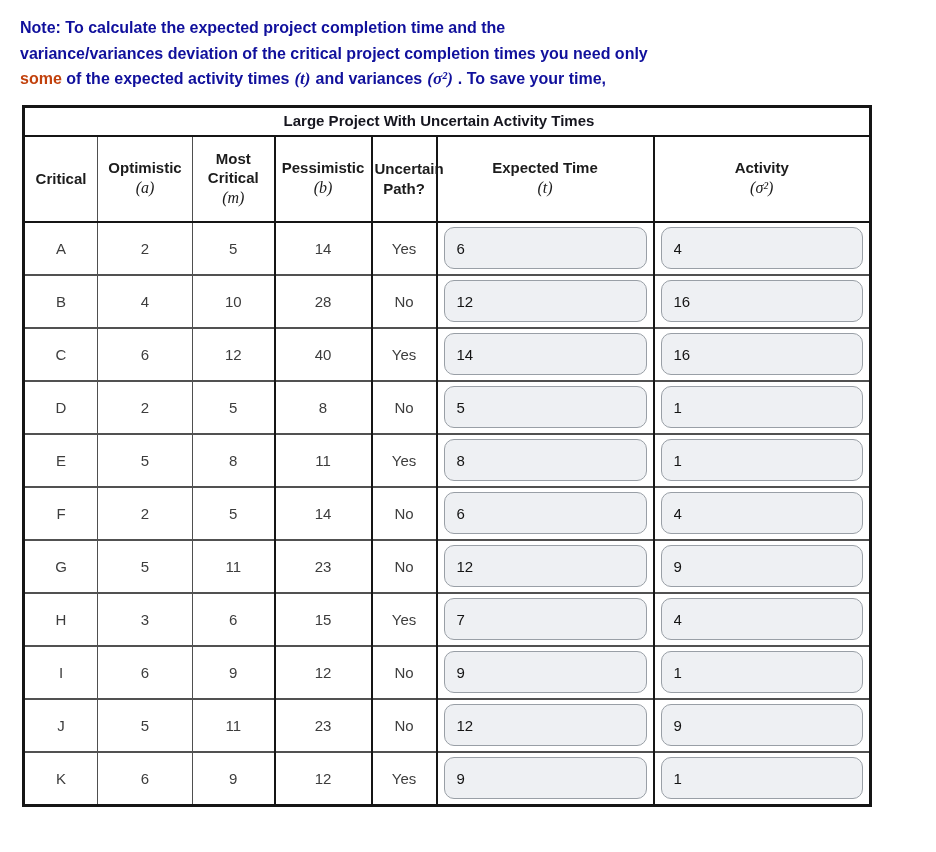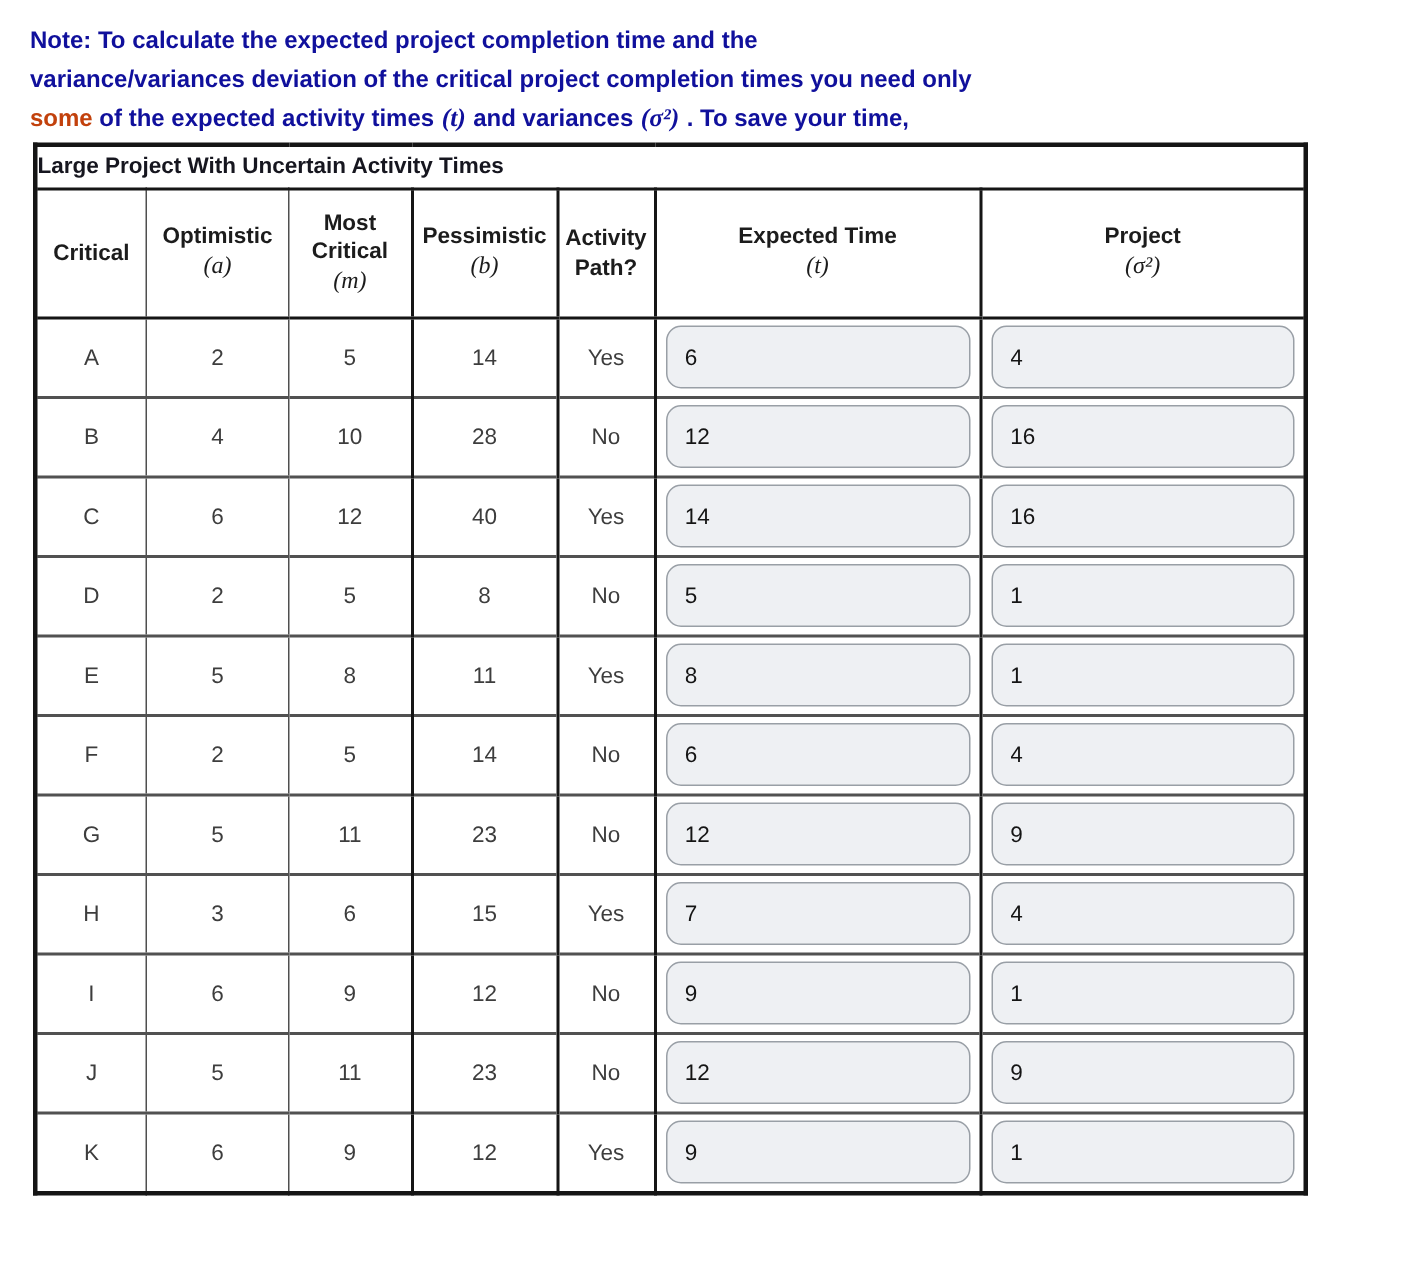--- a/index.html
+++ b/index.html
@@ -7,21 +7,21 @@
     padding: 0;
     background: #ffffff;
     width: 936px;
     height: 852px;
     font-family: "Liberation Sans", sans-serif;
     overflow: hidden;
   }
 
   
   .note {
-    margin: 15px 0 2px 20px;
+    margin: 15px 0 13px 20px;
     width: 700px;
     font-size: 16px;
     font-weight: bold;
     line-height: 25.5px;
     color: #10109c;
   }
   .note .some { color: #c2410c; }
   .note .math {
     font-family: "Liberation Serif", serif;
     font-style: italic;
@@ -36,21 +36,21 @@
     table-layout: fixed;
     margin-left: 22px;
     width: 847px;
     border: 3px solid #151515;
   }
   .title-row th {
     height: 24px;
     font-size: 15px;
     font-weight: bold;
     color: #16161f;
-    text-align: left;
+    text-align: center;
     border-bottom: 2px solid #151515;
     padding: 1px 16px 2px 0;
     margin-top: 36px;
   }
   .header-row th {
     height: 80px;
     font-size: 15px;
     font-weight: bold;
     color: #1c1c1c;
     text-align: center;
@@ -130,29 +130,29 @@
       <th>
         <div>Most</div>
         <div>Critical</div>
         <div class="hmath">(m)</div>
       </th>
       <th class="thick-l">
         <div>Pessimistic</div>
         <div class="hmath">(b)</div>
       </th>
       <th class="thick-l">
-        <div>Activity</div>
+        <div>Uncertain</div>
         <div>Path?</div>
       </th>
       <th class="thick-l">
         <div>Expected Time</div>
         <div class="hmath">(t)</div>
       </th>
       <th class="thick-l">
-        <div>Project</div>
+        <div>Activity</div>
         <div class="hmath">(σ²)</div>
       </th>
     </tr>
   </thead>
   <tbody>
   <tr class="data-row">
     <td class="c">A</td>
     <td class="c">2</td>
     <td class="c">5</td>
     <td class="c thick-l">14</td>

